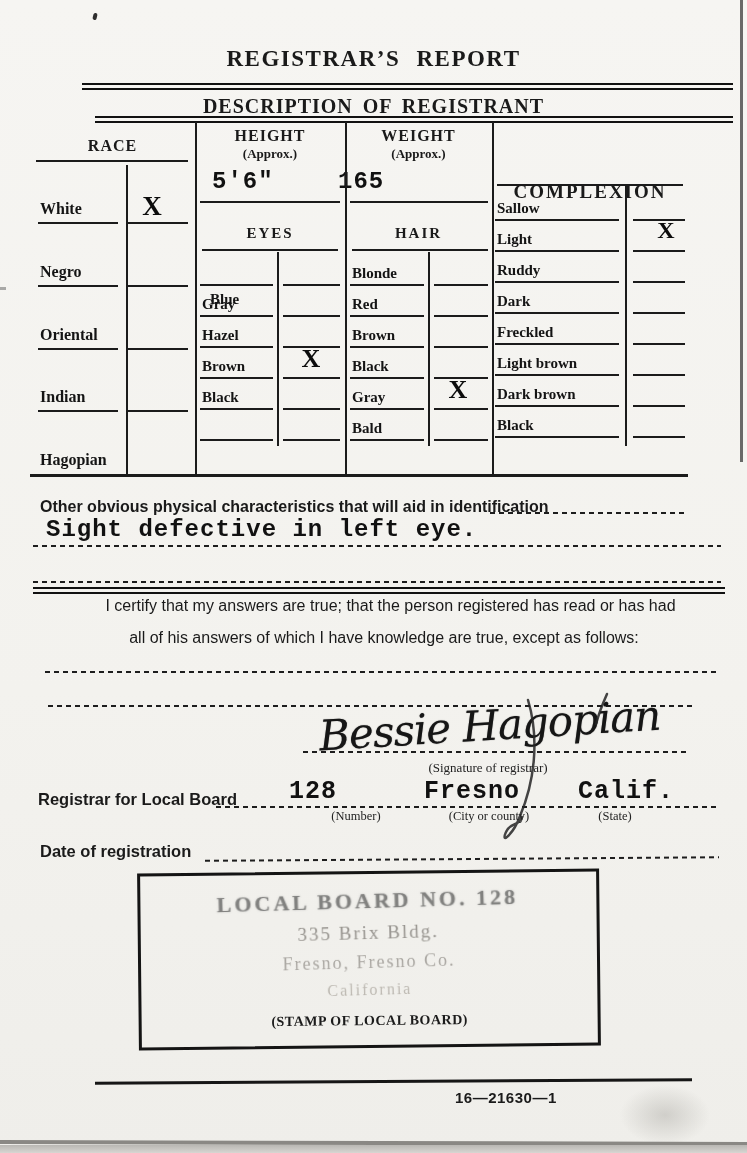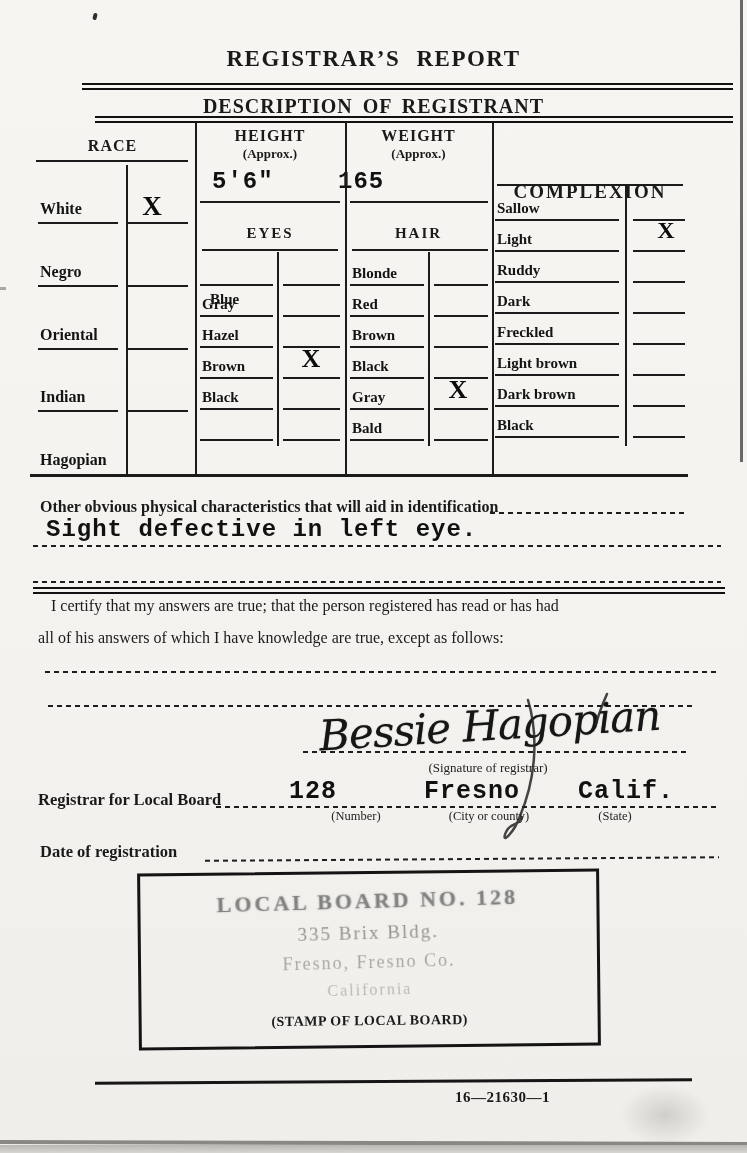--- a/index.html
+++ b/index.html
@@ -1,20 +1,20 @@
 <!DOCTYPE html>
 <html><head>
 <meta charset="utf-8">
 <style>
   html,body{margin:0;padding:0;background:#e8e7e4;}
   .page{position:relative;width:747px;height:1153px;margin:0 auto;overflow:hidden;
         background:linear-gradient(180deg,#f6f5f2 0%,#f3f2ee 60%,#efeeea 100%);
         font-family:"Liberation Serif",serif;color:#1a1a1a;}
   .abs{position:absolute;}
-  .serif{font-family:Liberation Serif, serif;}
+  .serif{font-family:Liberation Sans, sans-serif;text-align:center;}
   .mono{font-family:"Liberation Mono","DejaVu Sans Mono",monospace;font-weight:bold;color:#111;}
   .ul{position:absolute;height:2px;background:#1b1b1b;}
   .vl{position:absolute;width:2px;background:#1b1b1b;}
   .dash{position:absolute;height:2px;
         background:repeating-linear-gradient(90deg,#1d1d1d 0 5px,transparent 5px 9px);}
   .drule{position:absolute;height:3px;border-top:2px solid #111;border-bottom:2px solid #111;}
   .opt{position:absolute;height:20px;line-height:20px;white-space:nowrap;
        font:600 15px "Liberation Serif",serif;color:#141414;}
   .hdr{position:absolute;text-align:center;font-weight:bold;white-space:nowrap;}
   .xcell{position:absolute;height:32px;line-height:30px;text-align:center;

